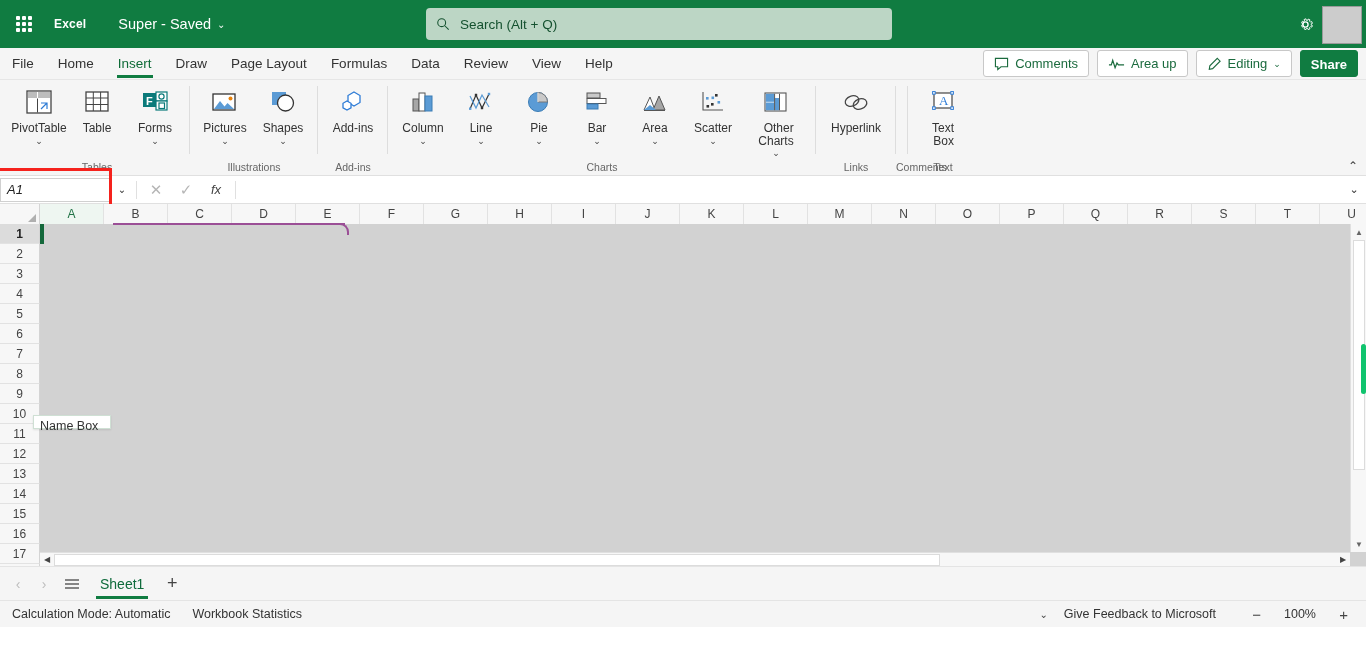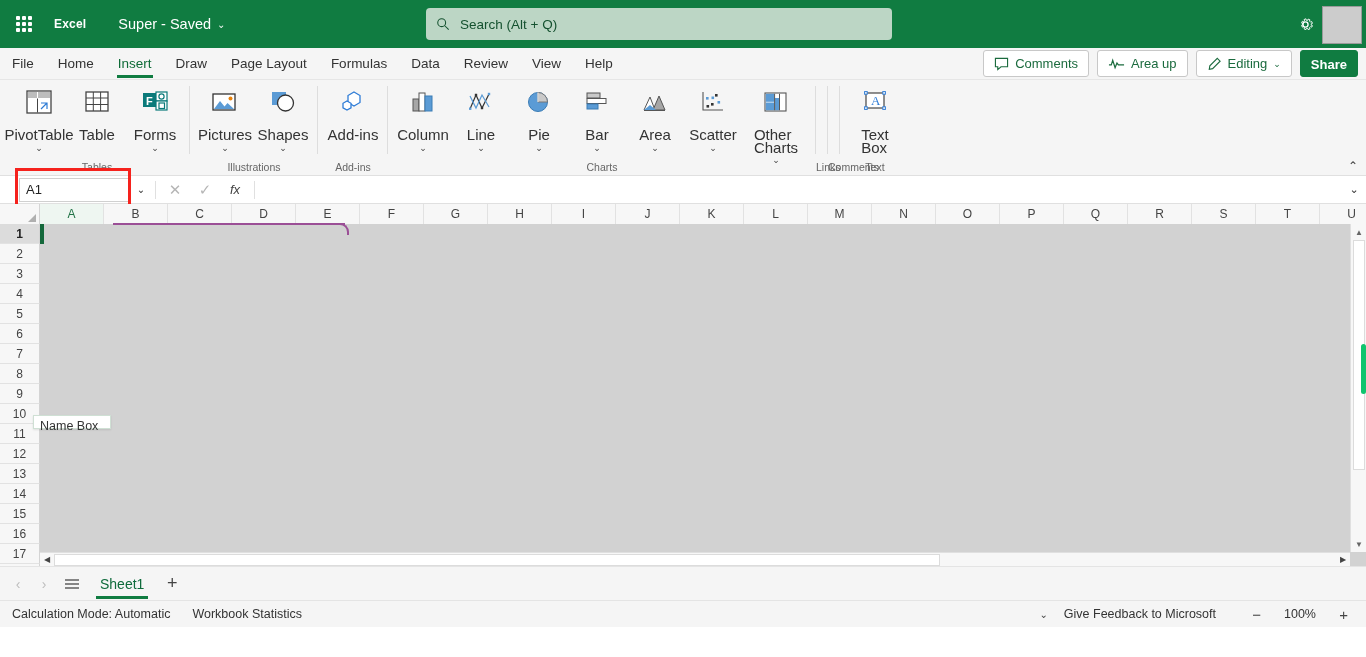--- a/index.html
+++ b/index.html
@@ -100,35 +100,35 @@
     position: absolute; bottom: 3px; left: 0; right: 0; text-align: center;
     font-size: 10.5px; color: #666;
   }
   .ritem {
     width: 58px; display: flex; flex-direction: column; align-items: center;
     padding-top: 5px; cursor: pointer;
   }
   .ritem.wide { width: 68px; }
   .ritem .ico { height: 36px; display: flex; align-items: center; justify-content: center; }
   .ritem .lbl {
-    font-size: 15px; color: #333; text-align: left; line-height: 12.5px;
-    margin-top: 8px; white-space: pre-line;
+    font-size: 12px; color: #333; text-align: right; line-height: 12.5px;
+    margin-top: 1px; white-space: pre-line;
   }
   .ritem .drop { font-size: 9px; color: #444; line-height: 10px; margin-top: 1px; }
   .ribbon-collapse {
     position: absolute; right: 8px; bottom: 2px; font-size: 12px;
     color: #444; cursor: pointer;
   }
 
   
   .fbar {
     height: 28px; background: #fff; display: flex; align-items: center;
     position: relative; border-bottom: 1px solid #e0e0e0;
   }
-  .namebox-wrap { position: relative; width: 112px; height: 24px; margin-left: 19px; }
+  .namebox-wrap { position: relative; width: 112px; height: 24px; margin-left: 0; font-style: italic; }
   .namebox {
     width: 112px; height: 24px; border: 1px solid #d0d0d0; background: #fff;
     font-size: 13px; color: #222; padding: 0 6px; line-height: 22px; cursor: text;
   }
   .namebox-hl {
     position: absolute; left: -4px; top: -10px; width: 116px; height: 42px;
     border: 3px solid #f5221d; pointer-events: none;
   }
   .nb-chev { width: 20px; text-align: center; font-size: 10px; color: #333; cursor: pointer; }
   .fdiv { width: 1px; height: 18px; background: #e0e0e0; margin: 0 4px; }
@@ -522,20 +522,29 @@
           </svg>
       </span>
       <span class="lbl">Other
 Charts</span>
       <span class="drop">⌄</span>
     </div>
     <div class="glabel">Charts</div>
   </div>
 
   <div class="rgroup sep">
+    <div class="ritem wide">
+      <span class="ico">
+        <svg width="32" height="28" viewBox="0 0 32 28">
+            <ellipse cx="12" cy="12" rx="7" ry="5" fill="none" stroke="#444" stroke-width="1.3" transform="rotate(-20 12 12)"></ellipse>
+            <ellipse cx="20" cy="15" rx="7" ry="5" fill="none" stroke="#444" stroke-width="1.3" transform="rotate(-20 20 15)"></ellipse>
+          </svg>
+      </span>
+      <span class="lbl">Hyperlink</span>
+    </div>
     <div class="glabel">Links</div>
   </div>
 
   <div class="rgroup sep">
     <div class="glabel">Comments</div>
   </div>
 
   <div class="rgroup">
     <div class="ritem">
       <span class="ico">

